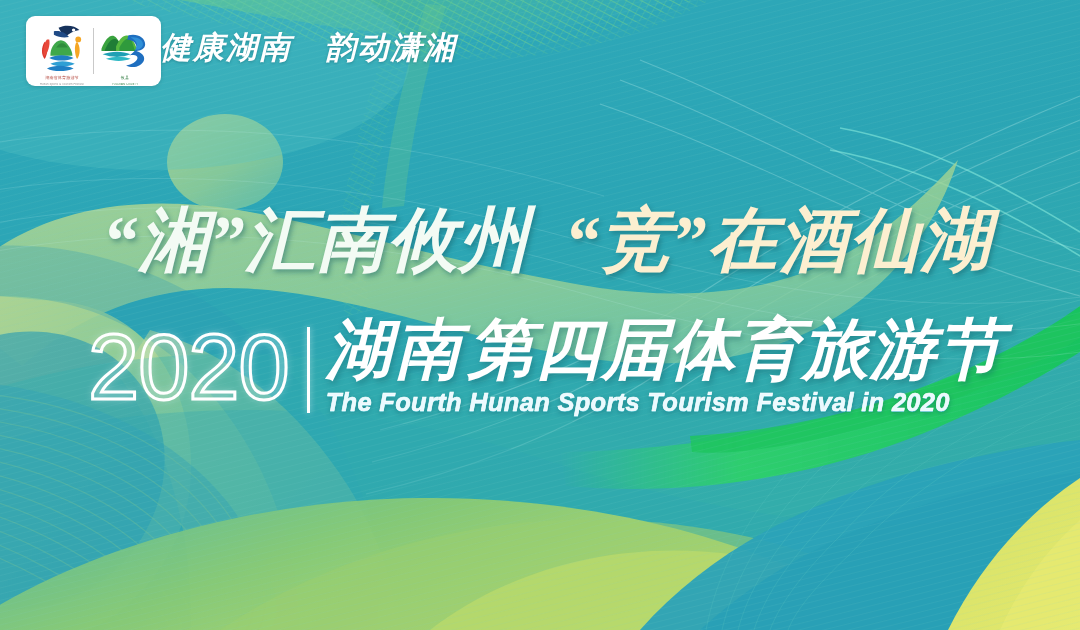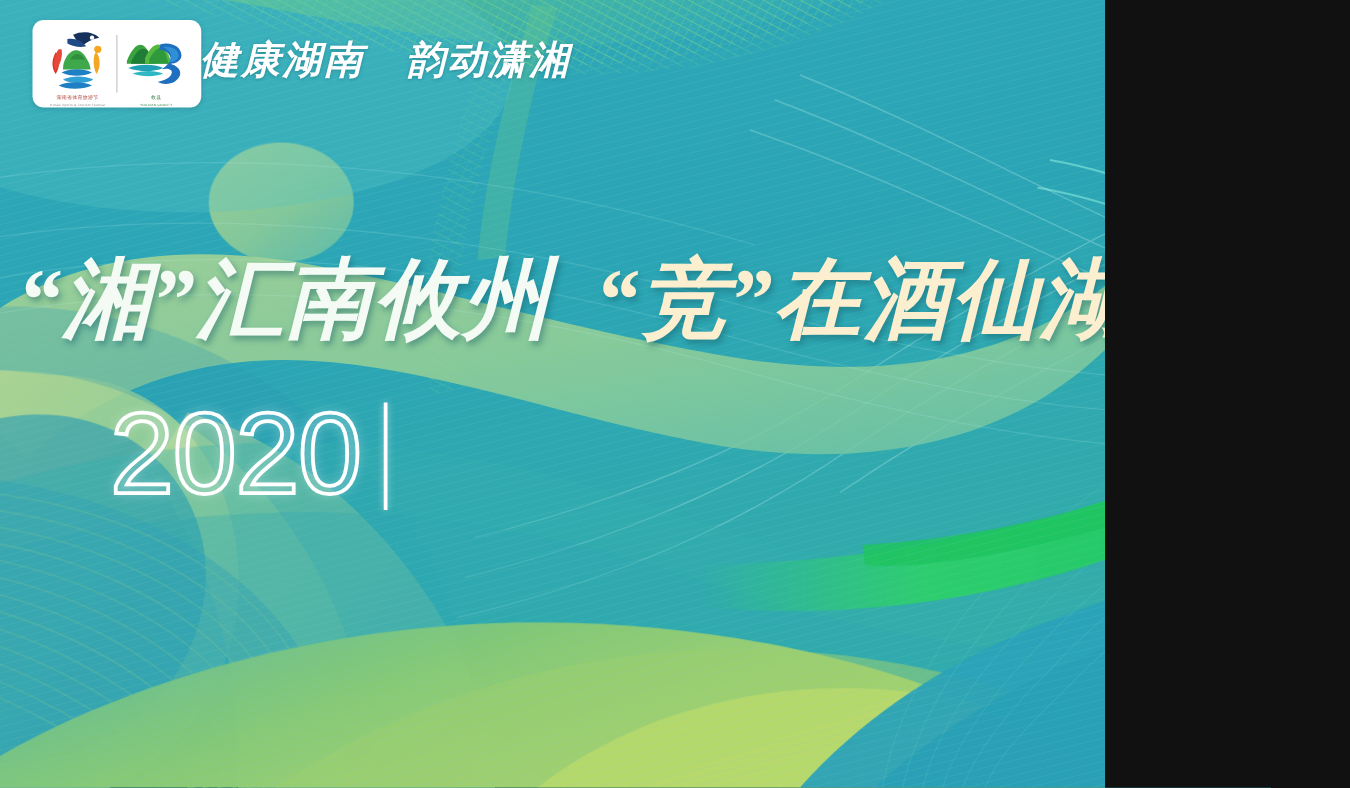--- a/index.html
+++ b/index.html
@@ -1,20 +1,20 @@
 <!DOCTYPE html>
 <html><head>
 <meta charset="utf-8">
 <style>
   html,body{margin:0;padding:0;background:#111;}
   body{font-family:"Liberation Sans","DejaVu Sans",sans-serif;}
 
   #poster{
     position:relative;
-    width:884px;height:630px;
+    width:1080px;height:630px;
     overflow:hidden;
     background:#2ba5b5;
   }
 
   
   .bg-layer{position:absolute;inset:0;}
   .bg-svg{position:absolute;inset:0;width:1080px;height:630px;display:block;}
 
   
   #logo-card{
@@ -56,21 +56,21 @@
     letter-spacing:2px;
     white-space:nowrap;
     text-shadow:0 1px 3px rgba(10,70,80,.35);
   }
   #tagline .gap{display:inline-block;width:13px;}
 
   
   #slogan{
     position:absolute;left:0;right:0;top:206px;
     z-index:35;
-    text-align:right;
+    text-align:center;
     white-space:nowrap;
     padding-left:14px;
   }
   #slogan .part{
     display:inline-block;
     font-family:"Liberation Serif","DejaVu Serif",serif;
     font-weight:700;font-style:italic;
     font-size:70px;
     letter-spacing:1px;
     line-height:1;
@@ -381,15 +381,21 @@
 
   <div id="slogan">
     <span class="part p1">“湘”汇南攸州</span>
     <span class="sep"></span>
     <span class="part p2">“竞”在酒仙湖</span>
   </div>
 
   <div id="title-row">
     <div id="year">2020</div>
     <div id="title-divider"></div>
+    <div id="title-block">
+      <div id="title-cn">
+        <span class="hn">湖南</span><span>第四届体育旅游节</span>
+      </div>
+      <div id="title-en">The Fourth Hunan Sports Tourism Festival in 2020</div>
+    </div>
   </div>
 
 </div>
 
 </body></html>

